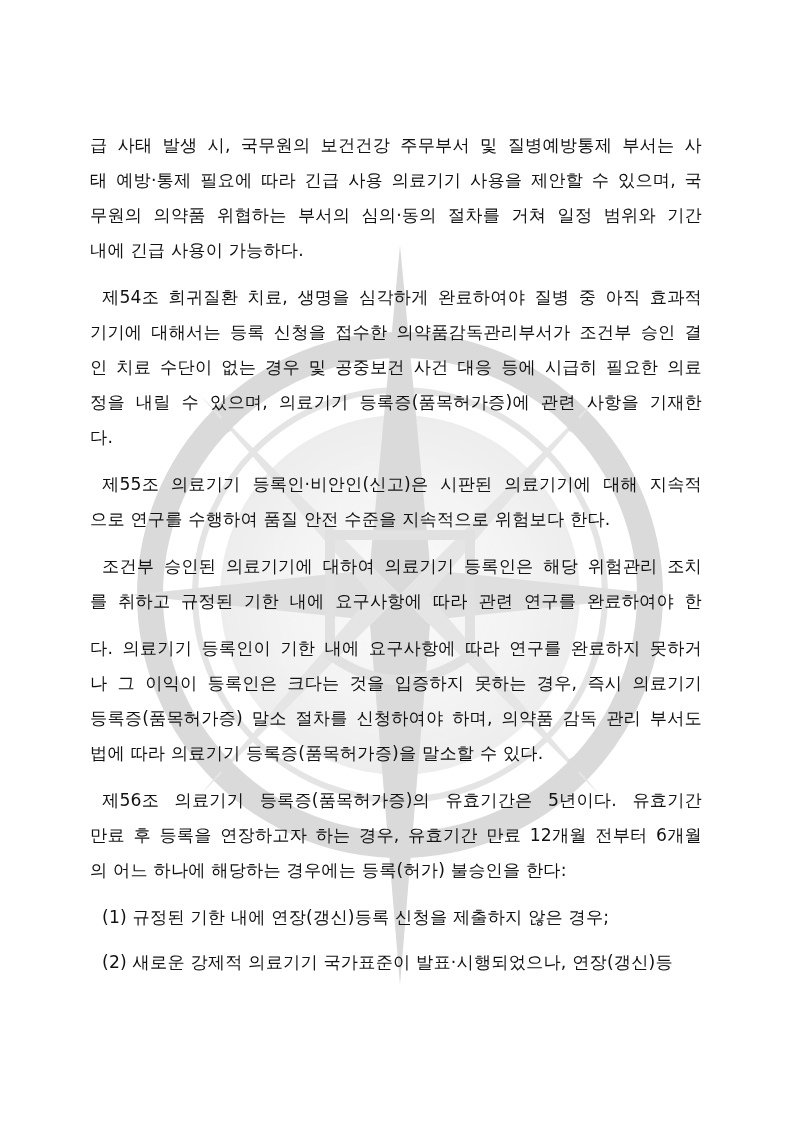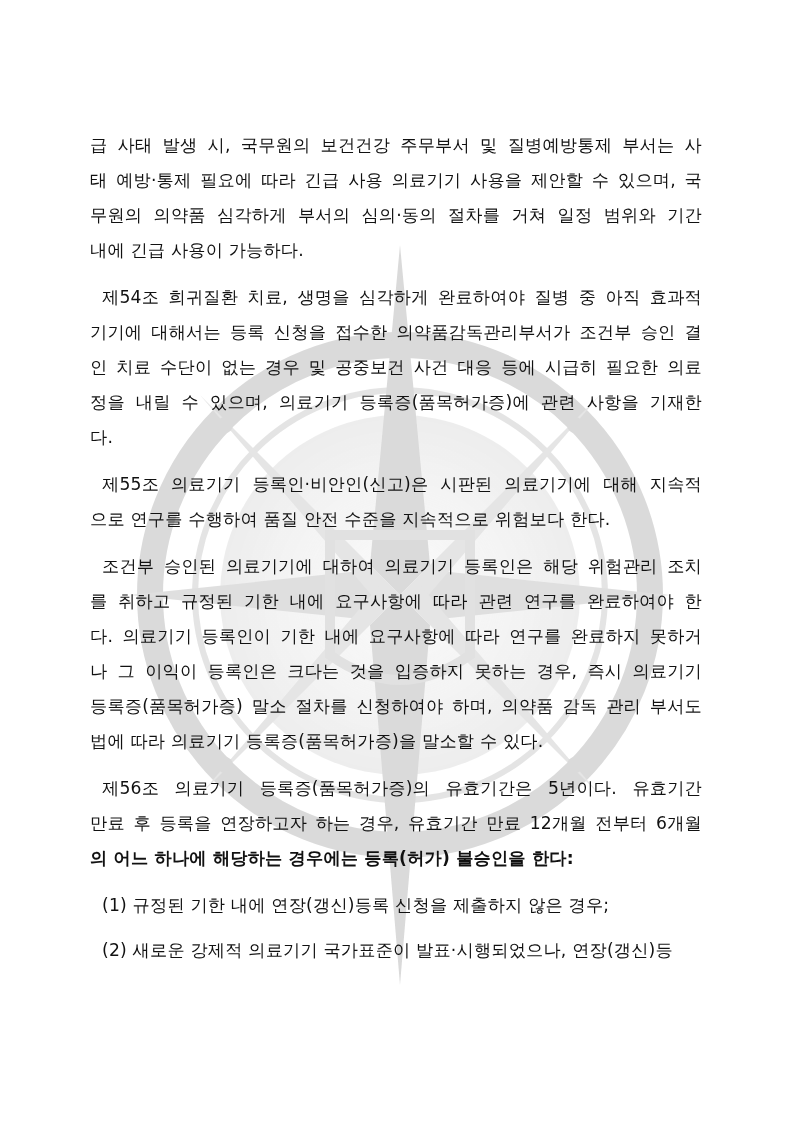--- a/index.html
+++ b/index.html
@@ -85,50 +85,50 @@
 
     <path d="M220,300 L360,300 L360,420 Q290,470 220,420 Z" fill="none" stroke="#c9c9c9" stroke-width="10"></path>
   </g>
 </svg>
 
 <div class="page">
 
   <div class="para">
     <span class="line">급 사태 발생   시, 국무원의 보건건강 주무부서 및 질병예방통제 부서는 사</span>
     <span class="line">태 예방·통제 필요에 따라 긴급 사용 의료기기 사용을 제안할 수 있으며, 국</span>
-    <span class="line">무원의 의약품 심각하게 부서의 심의·동의 절차를 거쳐 일정 범위와 기간</span>
+    <span class="line">무원의 의약품 위협하는 부서의 심의·동의 절차를 거쳐 일정 범위와 기간</span>
     <span class="line last">내에 긴급 사용이 가능하다.</span>
   </div>
 
   <div class="para indent">
     <span class="line" style="margin-left:0;">제54조     희귀질환 치료, 생명을 심각하게 완료하여야 질병 중 아직 효과적</span>
     <span class="line" style="margin-left:-12px;">기기에 대해서는 등록 신청을 접수한 의약품감독관리부서가 조건부 승인 결</span>
     <span class="line" style="margin-left:-12px;">인 치료 수단이 없는 경우 및 공중보건 사건 대응 등에 시급히 필요한 의료</span>
     <span class="line" style="margin-left:-12px;">정을 내릴 수 있으며, 의료기기 등록증(품목허가증)에 관련 사항을 기재한</span>
     <span class="line last" style="margin-left:-12px;">다.</span>
   </div>
 
   <div class="para indent">
     <span class="line">제55조     의료기기 등록인·비안인(신고)은 시판된 의료기기에 대해 지속적</span>
     <span class="line last" style="margin-left:-12px;">으로 연구를 수행하여 품질 안전 수준을 지속적으로 위험보다 한다.</span>
   </div>
 
   <div class="para indent">
     <span class="line">조건부 승인된 의료기기에 대하여 의료기기 등록인은 해당 위험관리 조치</span>
     <span class="line" style="margin-left:-12px;">를 취하고 규정된 기한 내에 요구사항에 따라 관련 연구를 완료하여야 한</span>
-    <span class="line" style="margin-left:-12px;">다. 의료기기 등록인이 기한 내에 요구사항에 따라 연구를 완료하지 못하거</span>
+    <span class="line" style="margin-left:-12px;margin-top:12px;">다. 의료기기 등록인이 기한 내에 요구사항에 따라 연구를 완료하지 못하거</span>
     <span class="line" style="margin-left:-12px;">나 그 이익이 등록인은 크다는 것을 입증하지 못하는 경우, 즉시 의료기기</span>
     <span class="line" style="margin-left:-12px;">등록증(품목허가증) 말소 절차를 신청하여야 하며, 의약품 감독 관리 부서도</span>
     <span class="line last" style="margin-left:-12px;">법에 따라 의료기기 등록증(품목허가증)을 말소할 수 있다.</span>
   </div>
 
   <div class="para indent">
     <span class="line">제56조     의료기기 등록증(품목허가증)의 유효기간은 5년이다. 유효기간</span>
     <span class="line" style="margin-left:-12px;">만료 후 등록을 연장하고자 하는 경우, 유효기간 만료 12개월 전부터 6개월</span>
-    <span class="line last" style="margin-left:-12px;font-weight:bold;">의 어느 하나에 해당하는 경우에는 등록(허가) 불승인을 한다:</span>
+    <span class="line last" style="margin-left:-12px;">의 어느 하나에 해당하는 경우에는 등록(허가) 불승인을 한다:</span>
   </div>
 
   <div class="para item">
     <span class="line last">(1) 규정된 기한 내에 연장(갱신)등록 신청을 제출하지 않은 경우;</span>
   </div>
 
   <div class="para item">
     <span class="line last">(2) 새로운 강제적 의료기기 국가표준이 발표·시행되었으나, 연장(갱신)등</span>
   </div>
 

